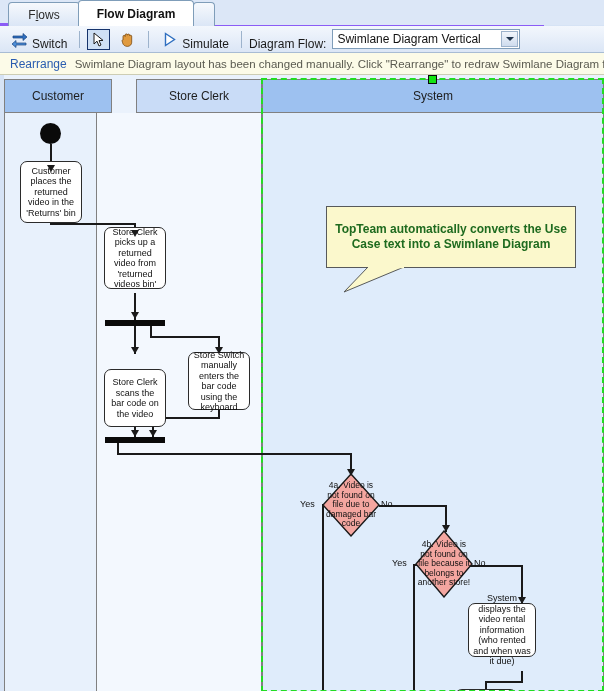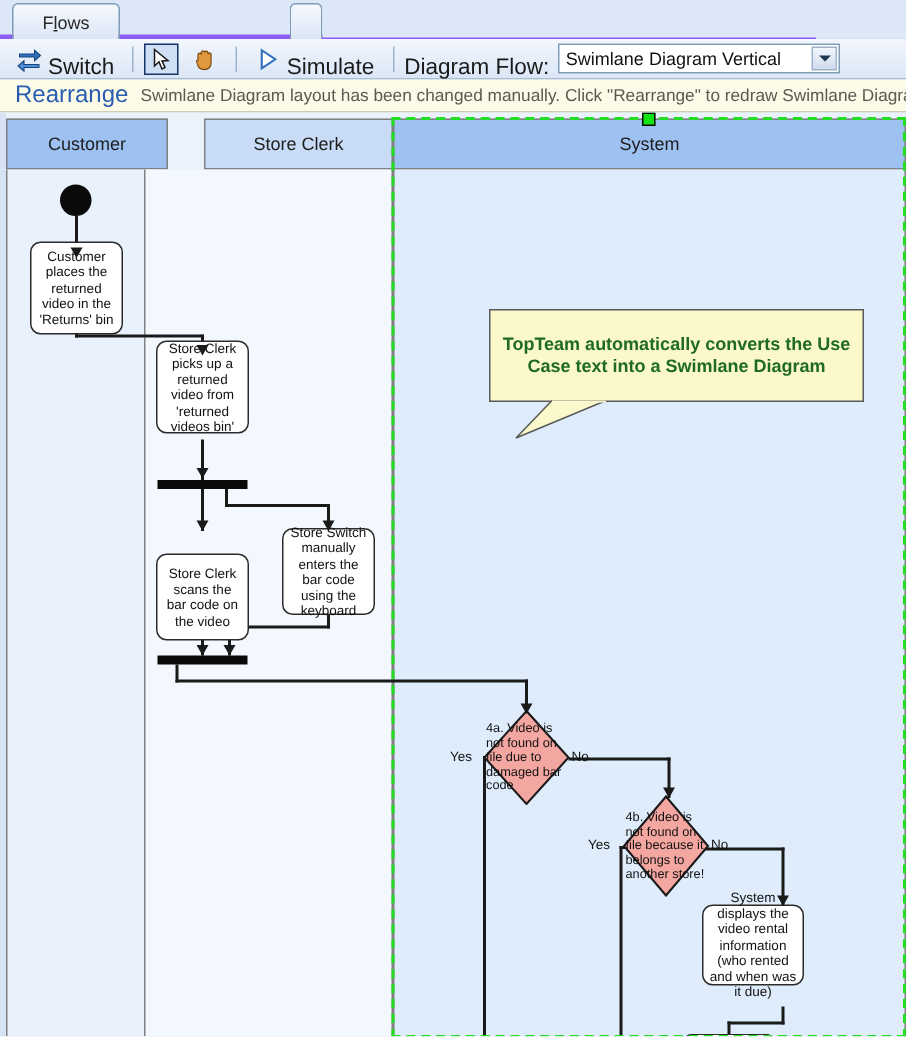--- a/index.html
+++ b/index.html
@@ -83,21 +83,21 @@
   .tb-btn.selected {
     border: 1px solid #16336b;
     background: #cfe0f5;
     padding: 0 2px;
   }
   .tb-sep {
     width: 1px; height: 17px;
     background: #9db3cc;
     margin: 0 3px;
   }
-  .tb-label { font-size: 15px; color: #1a1a1a; white-space: nowrap; margin-top: 10px; }
+  .tb-label { font-size: 12px; color: #1a1a1a; white-space: nowrap; margin-top: 10px; }
   .ico { display: inline-block; width: 17px; height: 17px; position: relative; }
 
   
   .ico-switch svg, .ico-cursor svg, .ico-hand svg, .ico-play svg { display:block; }
 
   .combo {
     position: relative;
     width: 188px; height: 20px;
     background: #ffffff;
     border: 1px solid #7f9db9;
@@ -126,21 +126,21 @@
     position: absolute; left: 0; top: 53px;
     width: 604px; height: 22px;
     background: #fcfbe8;
     border-bottom: 1px solid #cdcdb4;
     display: flex; align-items: center;
     padding-left: 10px;
     overflow: hidden;
     white-space: nowrap;
   }
   .rearrange-link {
-    font-size: 16px; color: #2a5db0;
+    font-size: 12px; color: #2a5db0;
     cursor: pointer;
     margin-right: 8px;
   }
   .info-text { font-size: 11.5px; color: #5a5a50; }
 
   
   .canvas {
     position: absolute; left: 0; top: 75px;
     width: 604px; height: 616px;
     background: #eaf2fc;
@@ -220,20 +220,21 @@
     z-index: 12;
   }
   .diamond .dshape {
     position: absolute; left: 0; top: 0;
     width: 100%; height: 100%;
   }
   .diamond .dtext {
     position: absolute; left: 0; top: 0;
     width: 100%; height: 100%;
     display: flex; align-items: center; justify-content: center;
+    text-align: center;
     font-size: 8.5px; line-height: 9.6px;
     color: #111;
     padding: 0 2px;
   }
   .barline {
     position: absolute;
     background: #0a0a0a;
     z-index: 13;
   }
   .conn {
@@ -280,20 +281,23 @@
   }
 </style>
 </head>
 <body>
 
 <div id="app">
 
   <div class="tabstrip">
     <div class="tab inactive">
       <span>F<span class="mn">l</span>ows</span>
+    </div>
+    <div class="tab active">
+      <span>Flow Diagram</span>
     </div>
     <div class="tab-pad"></div>
     <div class="tab-rest"></div>
   </div>
 
   <div class="toolbar">
 
     <div class="tb-btn">
       <span class="ico ico-switch">
         <svg width="17" height="17" viewBox="0 0 17 17">

